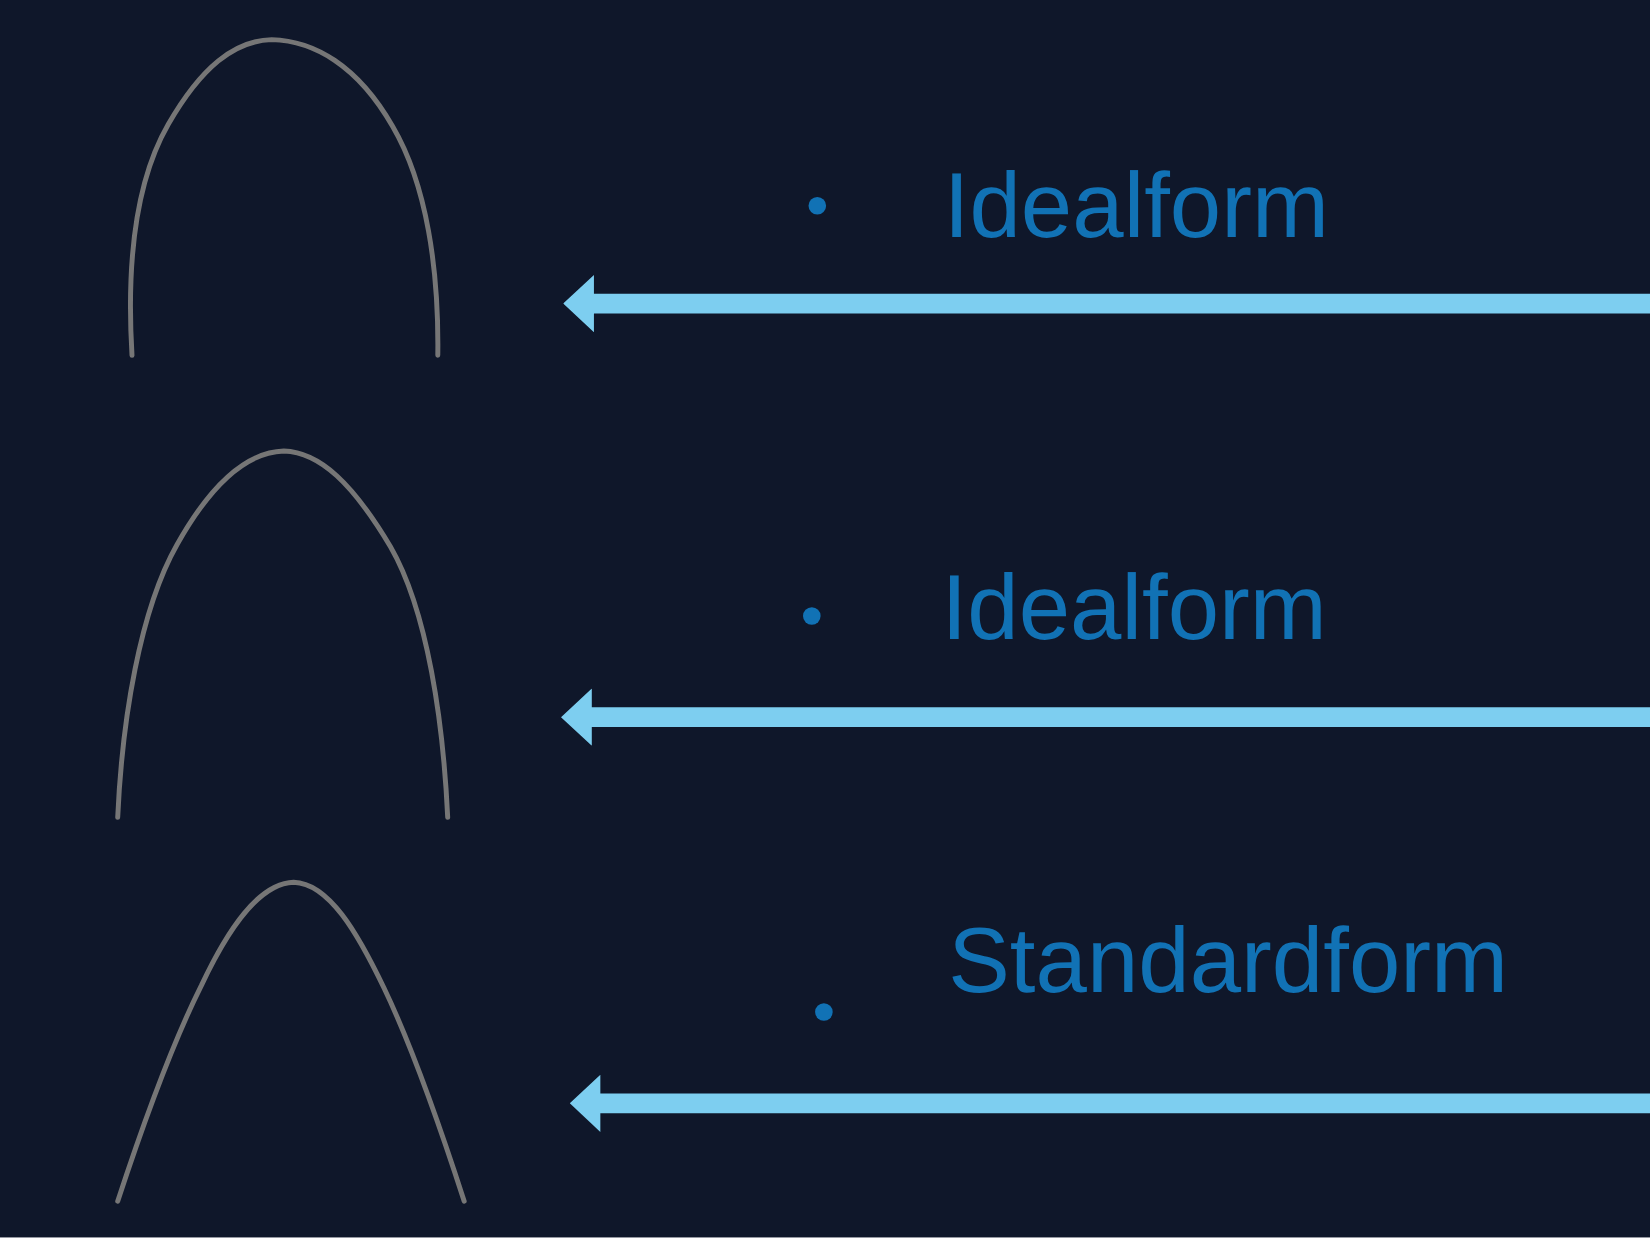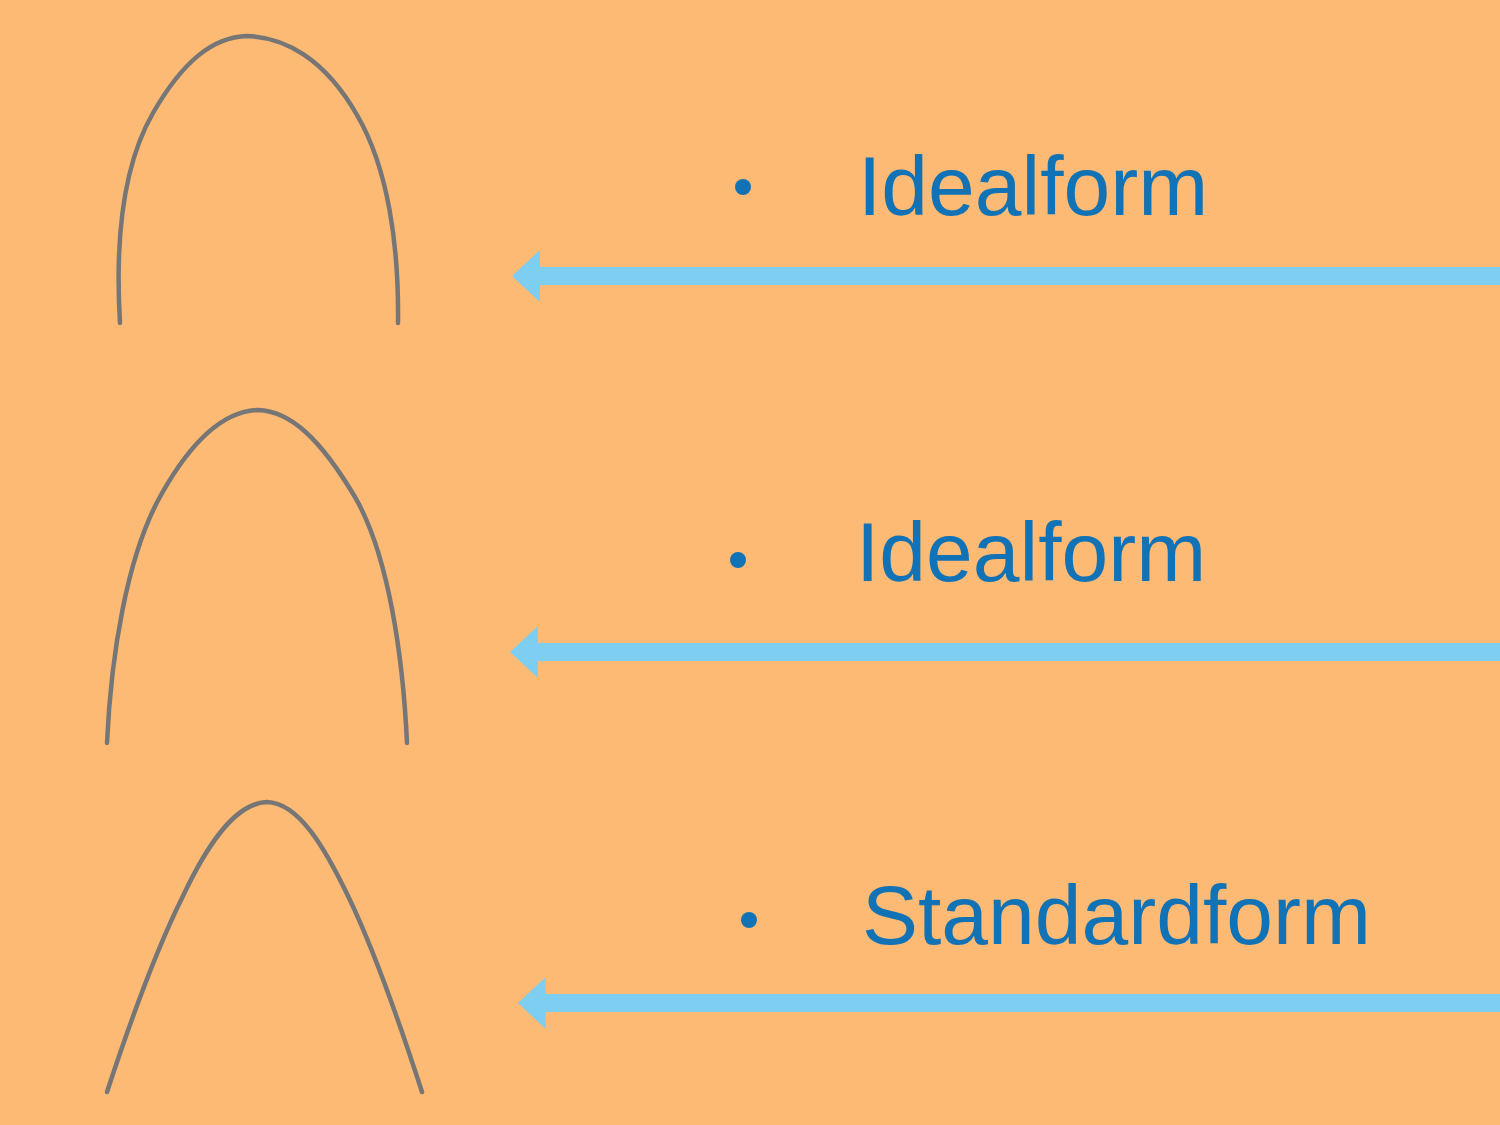--- a/index.html
+++ b/index.html
@@ -4,21 +4,21 @@
 <style>
   html, body {
     margin: 0;
     padding: 0;
     background: #ffffff;
   }
   #slide {
     position: relative;
     width: 1500px;
     height: 1125px;
-    background: #fdba74;
+    background: #0f172a;
     overflow: hidden;
     font-family: "Liberation Sans", sans-serif;
   }
   .archwire {
     position: absolute;
   }
   .bullet-dot {
     position: absolute;
     width: 16px;
     height: 16px;
@@ -40,21 +40,21 @@
   #arch-1 { left: 105px; top: 25px;  width: 310px; height: 310px; }
   #arch-2 { left: 95px;  top: 400px; width: 320px; height: 350px; }
   #arch-3 { left: 95px;  top: 790px; width: 340px; height: 310px; }
 
   #bullet-1 { left: 735px; top: 179px; }
   #bullet-2 { left: 730px; top: 552px; }
   #bullet-3 { left: 741px; top: 912px; }
 
   #label-1 { left: 858px; top: 144px; }
   #label-2 { left: 856px; top: 510px; }
-  #label-3 { left: 862px; top: 873px; }
+  #label-3 { left: 862px; top: 831px; }
 
   #arrow-1 { left: 512px; top: 250px; width: 988px; height: 52px; }
   #arrow-2 { left: 510px; top: 626px; width: 990px; height: 52px; }
   #arrow-3 { left: 518px; top: 977px; width: 982px; height: 52px; }
 </style>
 </head>
 <body>
 
 <div id="slide">
 

